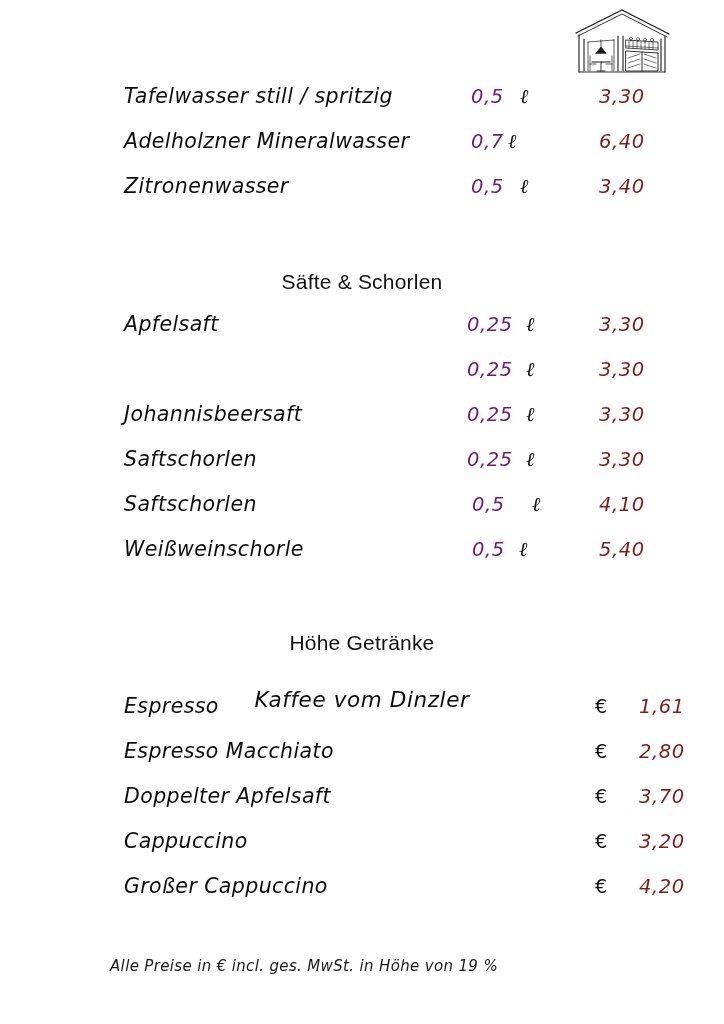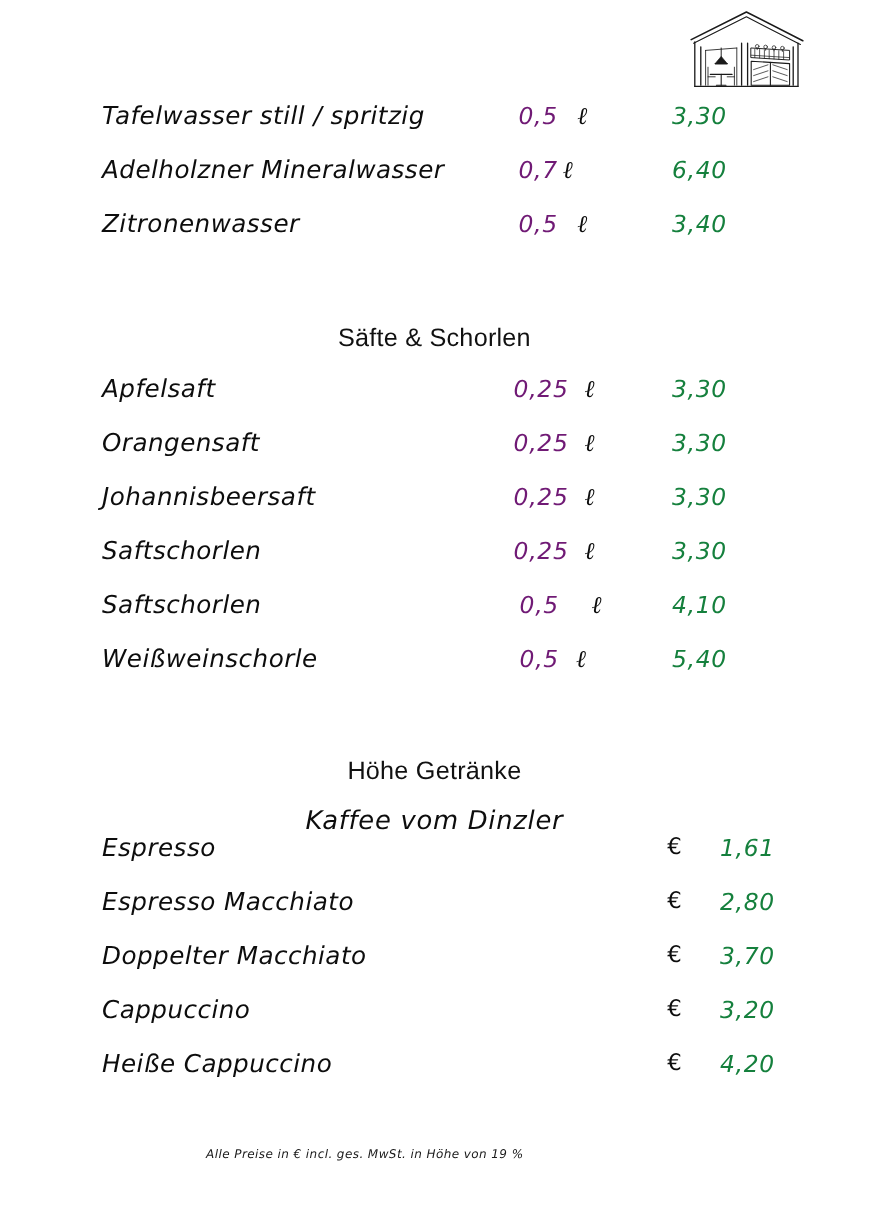--- a/index.html
+++ b/index.html
@@ -32,20 +32,21 @@
     width: 104px;
     height: 72px;
   }
   .logo svg { display: block; width: 104px; height: 72px; }
 
   
   .menu-list {
     position: absolute;
     left: 0;
     width: 573px;
+    padding-left: 39px;
   }
   .row {
     position: relative;
     height: 45px;
     width: 724px;
   }
   .row .name {
     position: absolute;
     left: 85px;
     top: 0;
@@ -83,21 +84,21 @@
     color: #0d0d0d;
   }
   .row .price {
     position: absolute;
     top: 1px;
     font-family: "DejaVu Sans", sans-serif;
     font-style: italic;
     font-size: 19.5px;
     letter-spacing: 0.6px;
     white-space: nowrap;
-    color: #15803d;
+    color: #7f1d1d;
   }
 
   
   .water .vol   { left: 432px; }
   .water .liter { left: 481px; }
   .water .price { left: 560px; }
   .water .vol.narrow   { left: 432px; }
   .water .liter.tight  { left: 469px; }
 
   
@@ -124,31 +125,32 @@
   }
   .script-heading {
     position: absolute;
     width: 724px;
     text-align: center;
     font-family: "DejaVu Sans", sans-serif;
     font-style: italic;
     font-size: 21.5px;
     letter-spacing: 0.6px;
     color: #0d0d0d;
+    margin-top: 15px;
   }
 
   
   .footer-note {
     position: absolute;
     top: 957px;
     width: 608px;
     text-align: center;
     font-family: "DejaVu Sans", sans-serif;
     font-style: italic;
-    font-size: 10px;
+    font-size: 15px;
     letter-spacing: 0.35px;
     color: #1a1a1a;
   }
 </style>
 </head>
 <body>
 
 <div class="page">
 
   <div class="logo">
@@ -228,21 +230,20 @@
   <div class="menu-list juice" style="top:312px;">
 
     <div class="row">
       <span class="name">Apfelsaft</span>
       <span class="vol">0,25</span>
       <span class="liter">ℓ</span>
       <span class="price">3,30</span>
     </div>
 
     <div class="row">
-      <span class="name">Orangensaft</span>
       <span class="vol">0,25</span>
       <span class="liter">ℓ</span>
       <span class="price">3,30</span>
     </div>
 
     <div class="row">
       <span class="name">Johannisbeersaft</span>
       <span class="vol">0,25</span>
       <span class="liter">ℓ</span>
       <span class="price">3,30</span>
@@ -283,33 +284,33 @@
       <span class="price">1,61</span>
     </div>
 
     <div class="row">
       <span class="name">Espresso Macchiato</span>
       <span class="cur">€</span>
       <span class="price">2,80</span>
     </div>
 
     <div class="row">
-      <span class="name">Doppelter Macchiato</span>
+      <span class="name">Doppelter Apfelsaft</span>
       <span class="cur">€</span>
       <span class="price">3,70</span>
     </div>
 
     <div class="row">
       <span class="name">Cappuccino</span>
       <span class="cur">€</span>
       <span class="price">3,20</span>
     </div>
 
     <div class="row">
-      <span class="name">Heiße Cappuccino</span>
+      <span class="name">Großer Cappuccino</span>
       <span class="cur">€</span>
       <span class="price">4,20</span>
     </div>
 
   </div>
 
   <div class="footer-note">Alle Preise in € incl. ges. MwSt. in Höhe von 19 %</div>
 
 </div>
 

